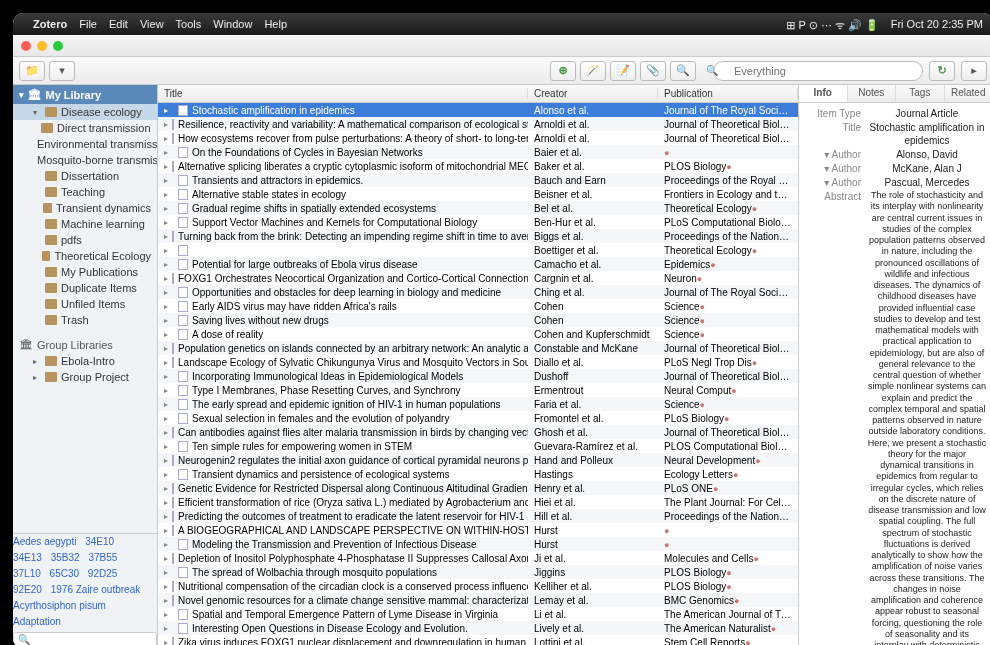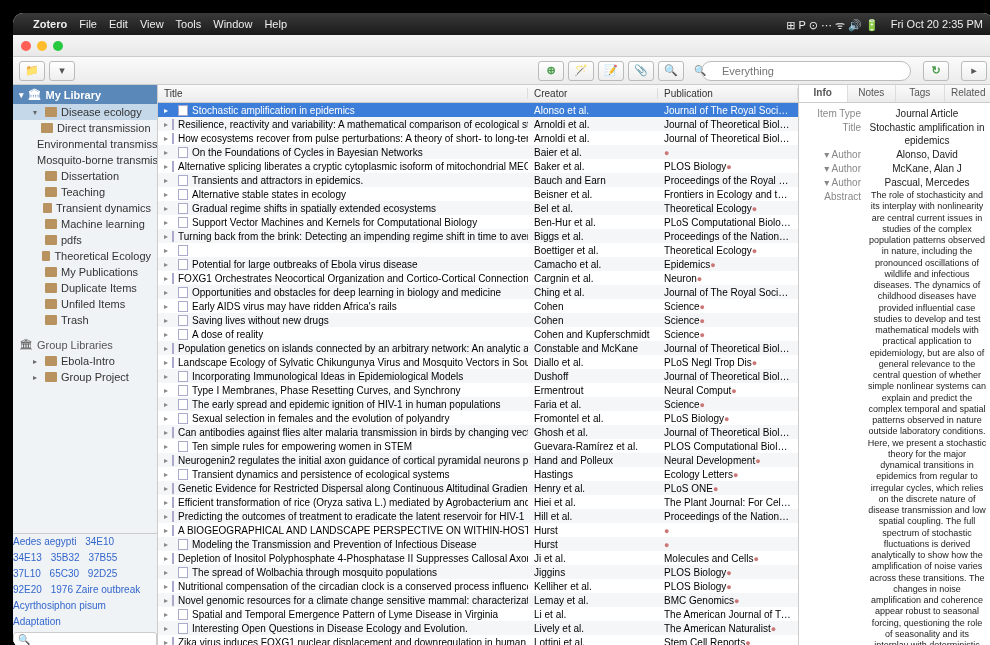--- a/index.html
+++ b/index.html
@@ -15,21 +15,21 @@
 
 .titlebar { height: 22px; background: linear-gradient(#f6f6f6,#e8e8e8); display: flex; align-items: center; padding: 0 8px; border-bottom: 1px solid #ccc; }
 .traffic { display: flex; gap: 6px; }
 .dot { width: 10px; height: 10px; border-radius: 50%; }
 .dot.r { background:#ff5f56; } .dot.y { background:#ffbd2e; } .dot.g { background:#27c93f; }
 
 .toolbar { height: 28px; background: linear-gradient(#fafafa,#ececec); border-bottom: 1px solid #ccc; display: flex; align-items: center; padding: 0 6px; gap: 4px; }
 .tool-btn { width: 26px; height: 20px; border: 1px solid #bbb; border-radius: 3px; background: linear-gradient(#fff,#eee); display:flex; align-items:center; justify-content:center; font-size:11px; color:#555;}
 .tool-btn.green { color:#4a9b4a; font-weight:bold;}
 .search-box { margin-left: auto; width: 210px; height: 20px; border: 1px solid #bbb; border-radius: 10px; padding: 0 8px 0 20px; font-size: 11px; background:#fff; position:relative;}
-.search-wrap { position:relative; margin-left:auto; display:flex; align-items:center; gap:12px;padding-left:13px;}
+.search-wrap { position:relative; margin-left:auto; display:flex; align-items:center; gap:6px;padding-left:13px;}
 .search-wrap::before { content:"🔍"; position:absolute; left:6px; font-size:10px; color:#999; z-index:1;}
 .tool-spacer { flex:1; }
 
 .content { flex: 1; display: flex; overflow: hidden; }
 
 .sidebar { width: 145px; background: #f0f3f5; border-right: 1px solid #ccc; display:flex; flex-direction:column; font-size:11px; overflow:hidden;}
 .lib-header { background:#5a88b8; color:#fff; padding:3px 6px; font-weight:bold; display:flex; align-items:center; gap:4px;}
 .lib-header::before{content:"▾"; font-size:9px;}
 .coll-item { padding: 2px 6px 2px 20px; color:#333; display:flex; align-items:center; gap:4px; white-space:nowrap; overflow:hidden; text-overflow:ellipsis;}
 .coll-item.sel { background:#c5d8ea; }

